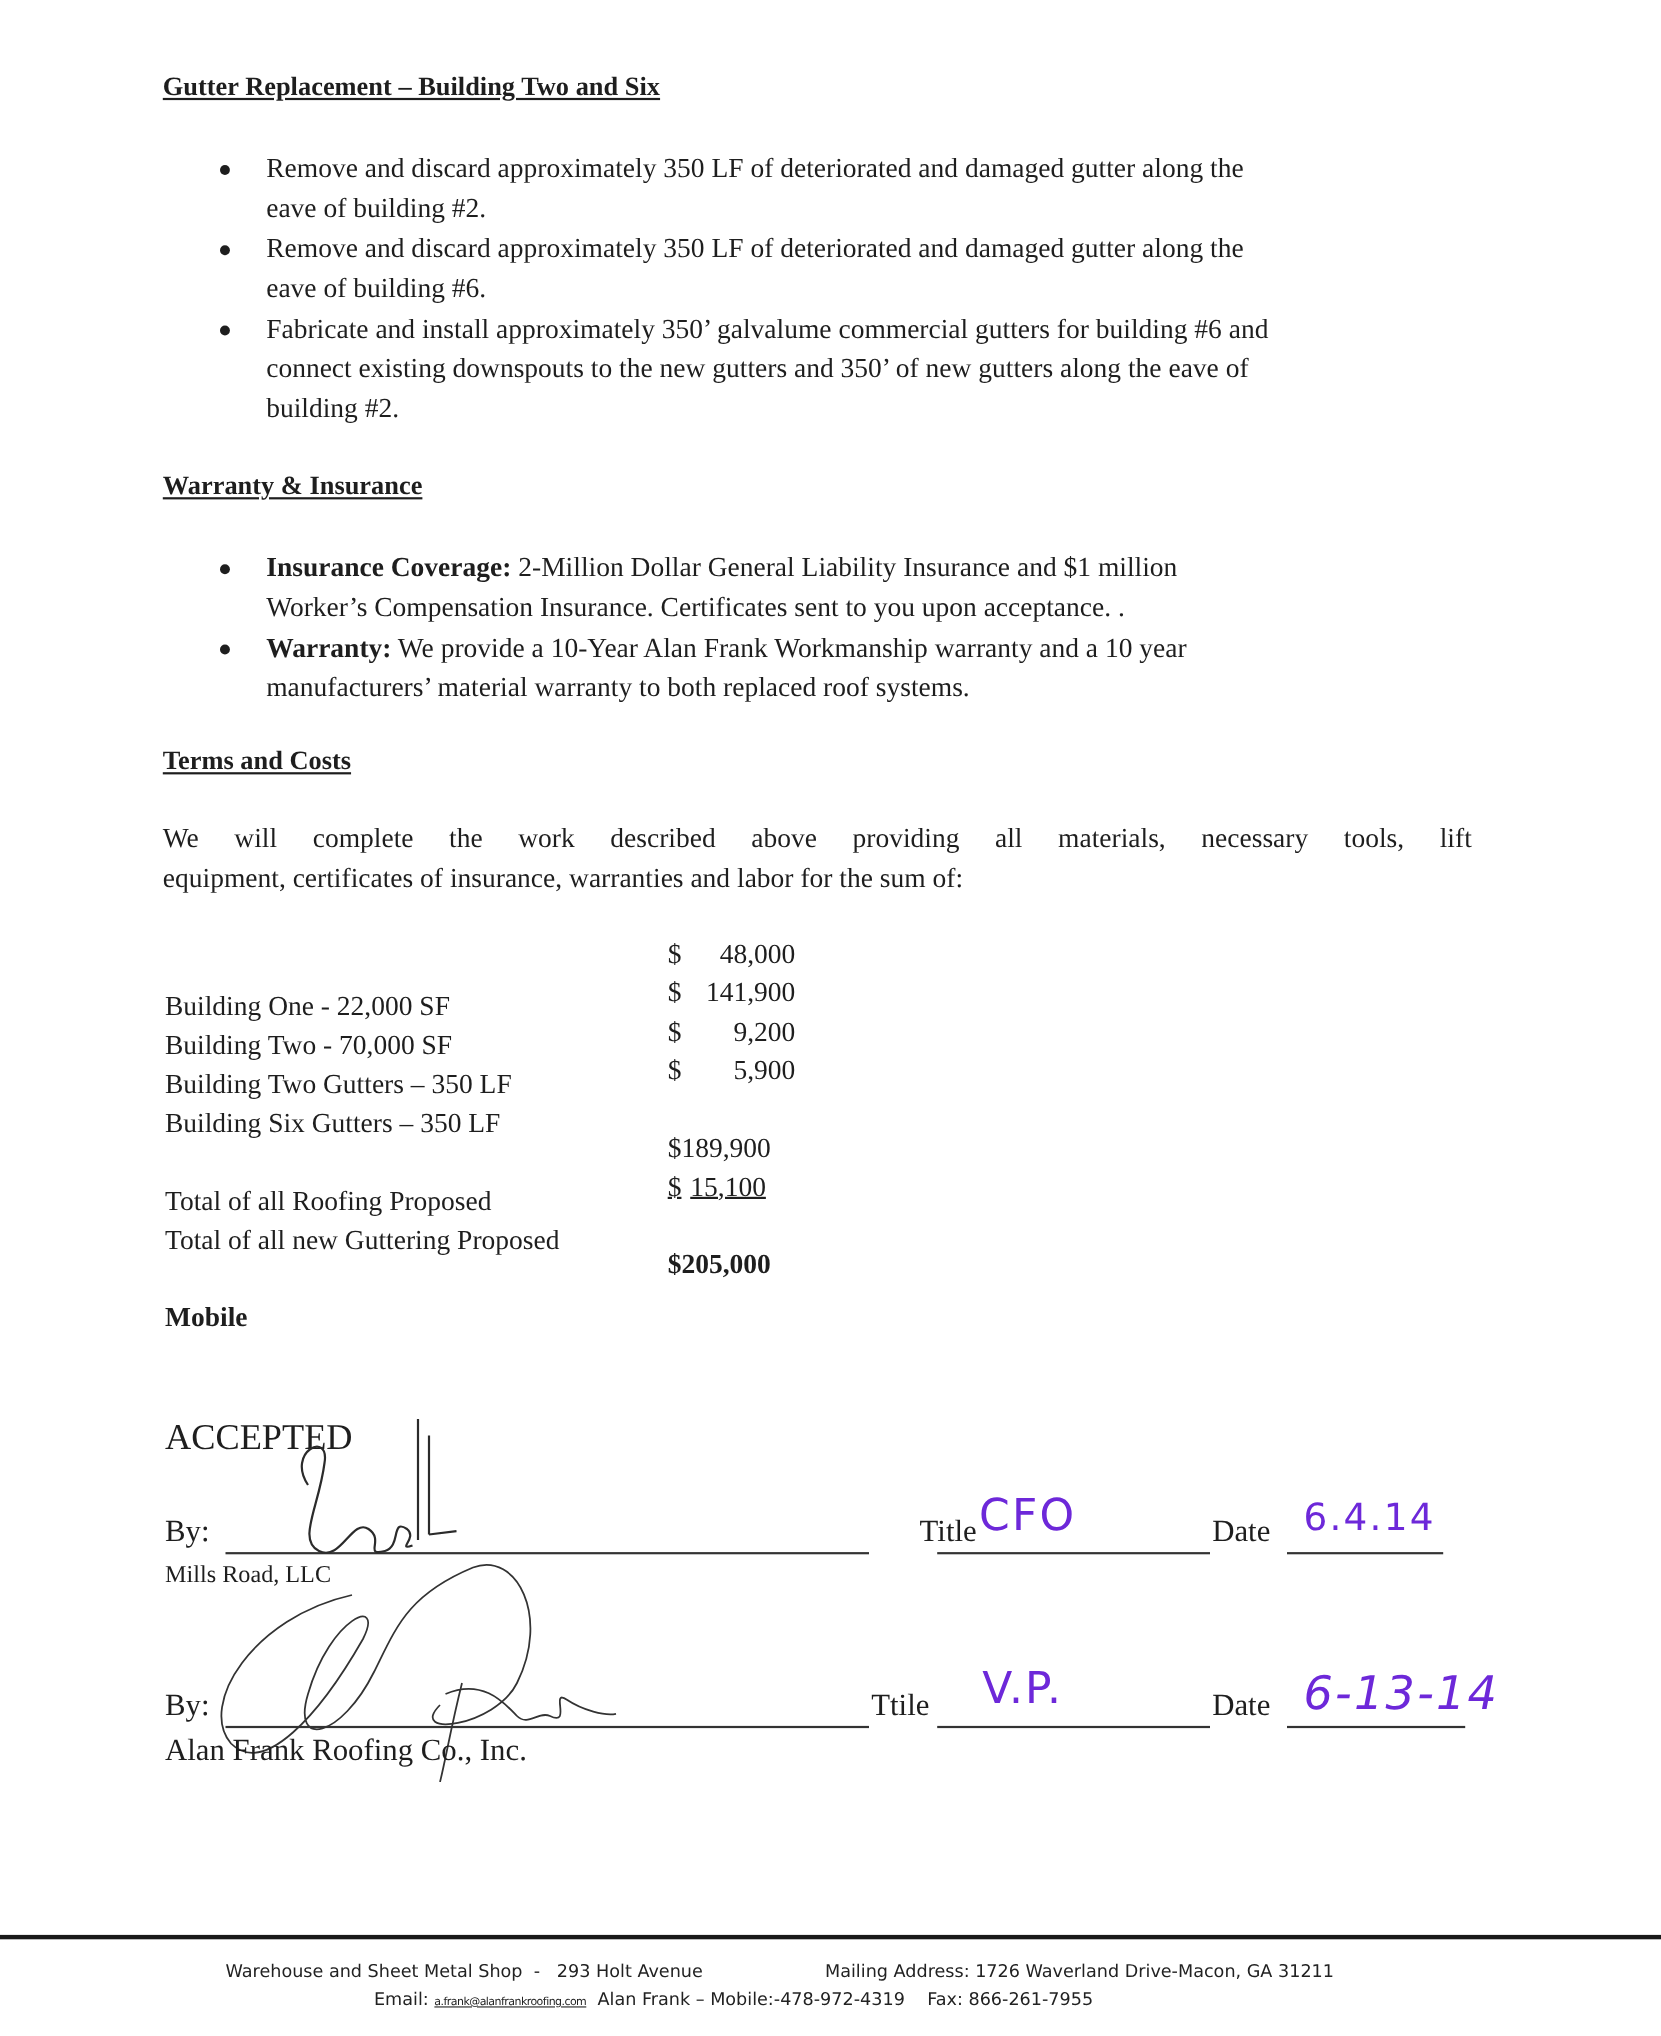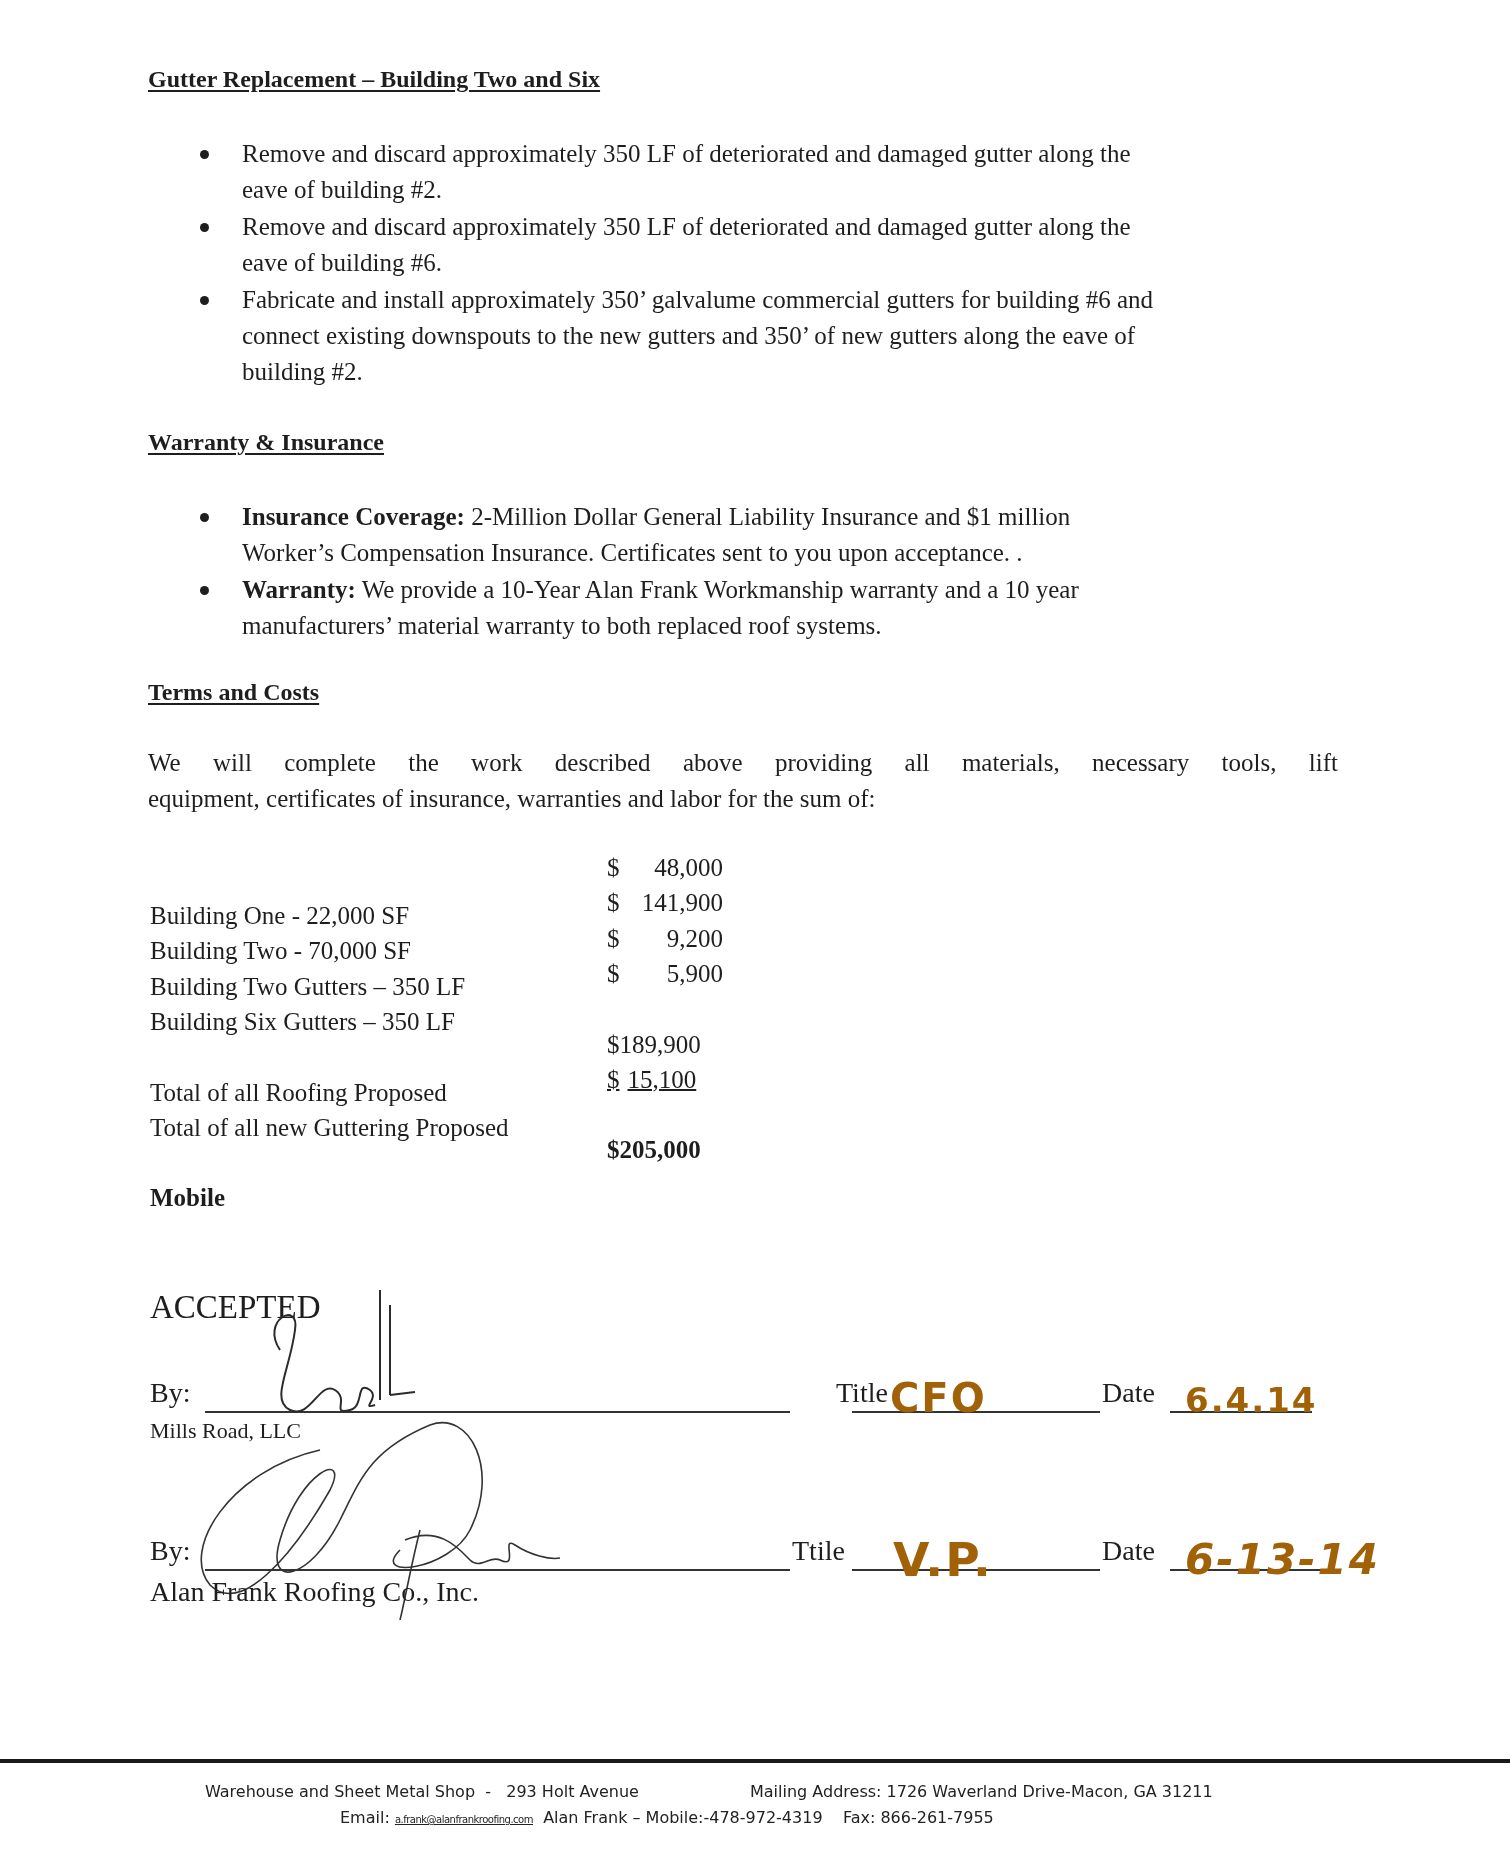--- a/index.html
+++ b/index.html
@@ -12,21 +12,21 @@
   ul.bullets li { position: relative; padding-left: 94px; font-size: 25px; line-height: 36px; margin-bottom: 1px; }
   ul.bullets li .dot { position: absolute; left: 52px; top: 14px; width: 9px; height: 9px; border-radius: 50%; background: #1e1e1e; }
   .para { text-align: justify; text-align-last: left; }
   .cost-row { position: absolute; font-size: 25px; line-height: 32px; white-space: nowrap; }
   .cost-label { position: absolute; left: 150px; margin-top: 48px; }
   .cost-amt { position: absolute; left: 607px; width: 116px; display: flex; justify-content: space-between; }
   .underlined { text-decoration: underline; text-decoration-thickness: 2px; }
   .bold { font-weight: bold; }
   .sig-label { font-size: 28px; white-space: nowrap; }
   .sig-line { position: absolute; height: 2px; background: #333; }
-  .hand { font-family: "DejaVu Sans", sans-serif; font-weight: 700; color: #a16207; font-style: normal; white-space: nowrap; letter-spacing: 2px; margin-top: 20px; }
+  .hand { font-family: "DejaVu Sans", sans-serif; font-weight: 400; color: #6d28d9; font-style: normal; white-space: nowrap; letter-spacing: 2px; }
   .footer-rule { position: absolute; left: 0; top: 1759px; width: 1510px; height: 4px; background: #1a1a1a; }
   .footer { position: absolute; font-family: "DejaVu Sans", sans-serif; font-size: 16px; color: #222; white-space: pre; }
   .email-link { text-decoration: underline; font-size: 10px; letter-spacing: -0.5px; }
 </style>
 </head>
 <body>
 
 <div class="abs heading" style="left:148px; top:66px;">Gutter Replacement – Building Two and Six</div>
 
 <ul class="bullets abs" style="left:148px; top:136px; width:1200px;">
@@ -145,21 +145,21 @@
 <div>
   <div class="abs sig-label" style="left:150px; top:1535px;">By:</div>
   <div class="sig-line" style="left:205px; top:1569px; width:585px;"></div>
   <svg class="abs" style="left:170px; top:1410px;" width="440" height="210" viewBox="0 0 440 210">
     <path d="M150 40 C60 60, 10 140, 40 175 C70 205, 120 150, 160 80 C180 40, 130 60, 110 130 C95 180, 140 170, 170 110 C190 70, 200 40, 260 15 C300 0, 330 60, 300 120 C280 160, 200 170, 230 140" fill="none" stroke="#333" stroke-width="1.6"></path>
     <path d="M250 120 C240 160, 235 190, 230 210 M235 130 C270 115, 290 140, 300 150 C310 160, 320 145, 330 150 C350 160, 330 125, 345 135 C360 145, 380 150, 390 148" fill="none" stroke="#333" stroke-width="1.6"></path>
   </svg>
   <div class="abs" style="left:150px; top:1576px; font-size:28px;">Alan Frank Roofing Co., Inc.</div>
   <div class="abs sig-label" style="left:792px; top:1535px;">Ttile</div>
   <div class="sig-line" style="left:852px; top:1569px; width:248px;"></div>
-  <div class="abs hand" style="left:893px; top:1512px; font-size:47px;">V.P.</div>
+  <div class="abs hand" style="left:893px; top:1512px; font-size:40px;">V.P.</div>
   <div class="abs sig-label" style="left:1102px; top:1535px;">Date</div>
   <div class="sig-line" style="left:1170px; top:1569px; width:162px;"></div>
   <div class="abs hand" style="left:1185px; top:1515px; font-size:42px; font-style:italic;">6-13-14</div>
 </div>
 
 <div class="footer-rule"></div>
 <div class="footer" style="left:205px; top:1782px;">Warehouse and Sheet Metal Shop  -   293 Holt Avenue</div>
 <div class="footer" style="left:750px; top:1782px;">Mailing Address: 1726 Waverland Drive-Macon, GA 31211</div>
 <div class="footer" style="left:340px; top:1808px;"><span>Email: </span><span class="email-link">a.frank@alanfrankroofing.com</span><span>  Alan Frank – Mobile:-478-972-4319    Fax: 866-261-7955</span></div>
 

